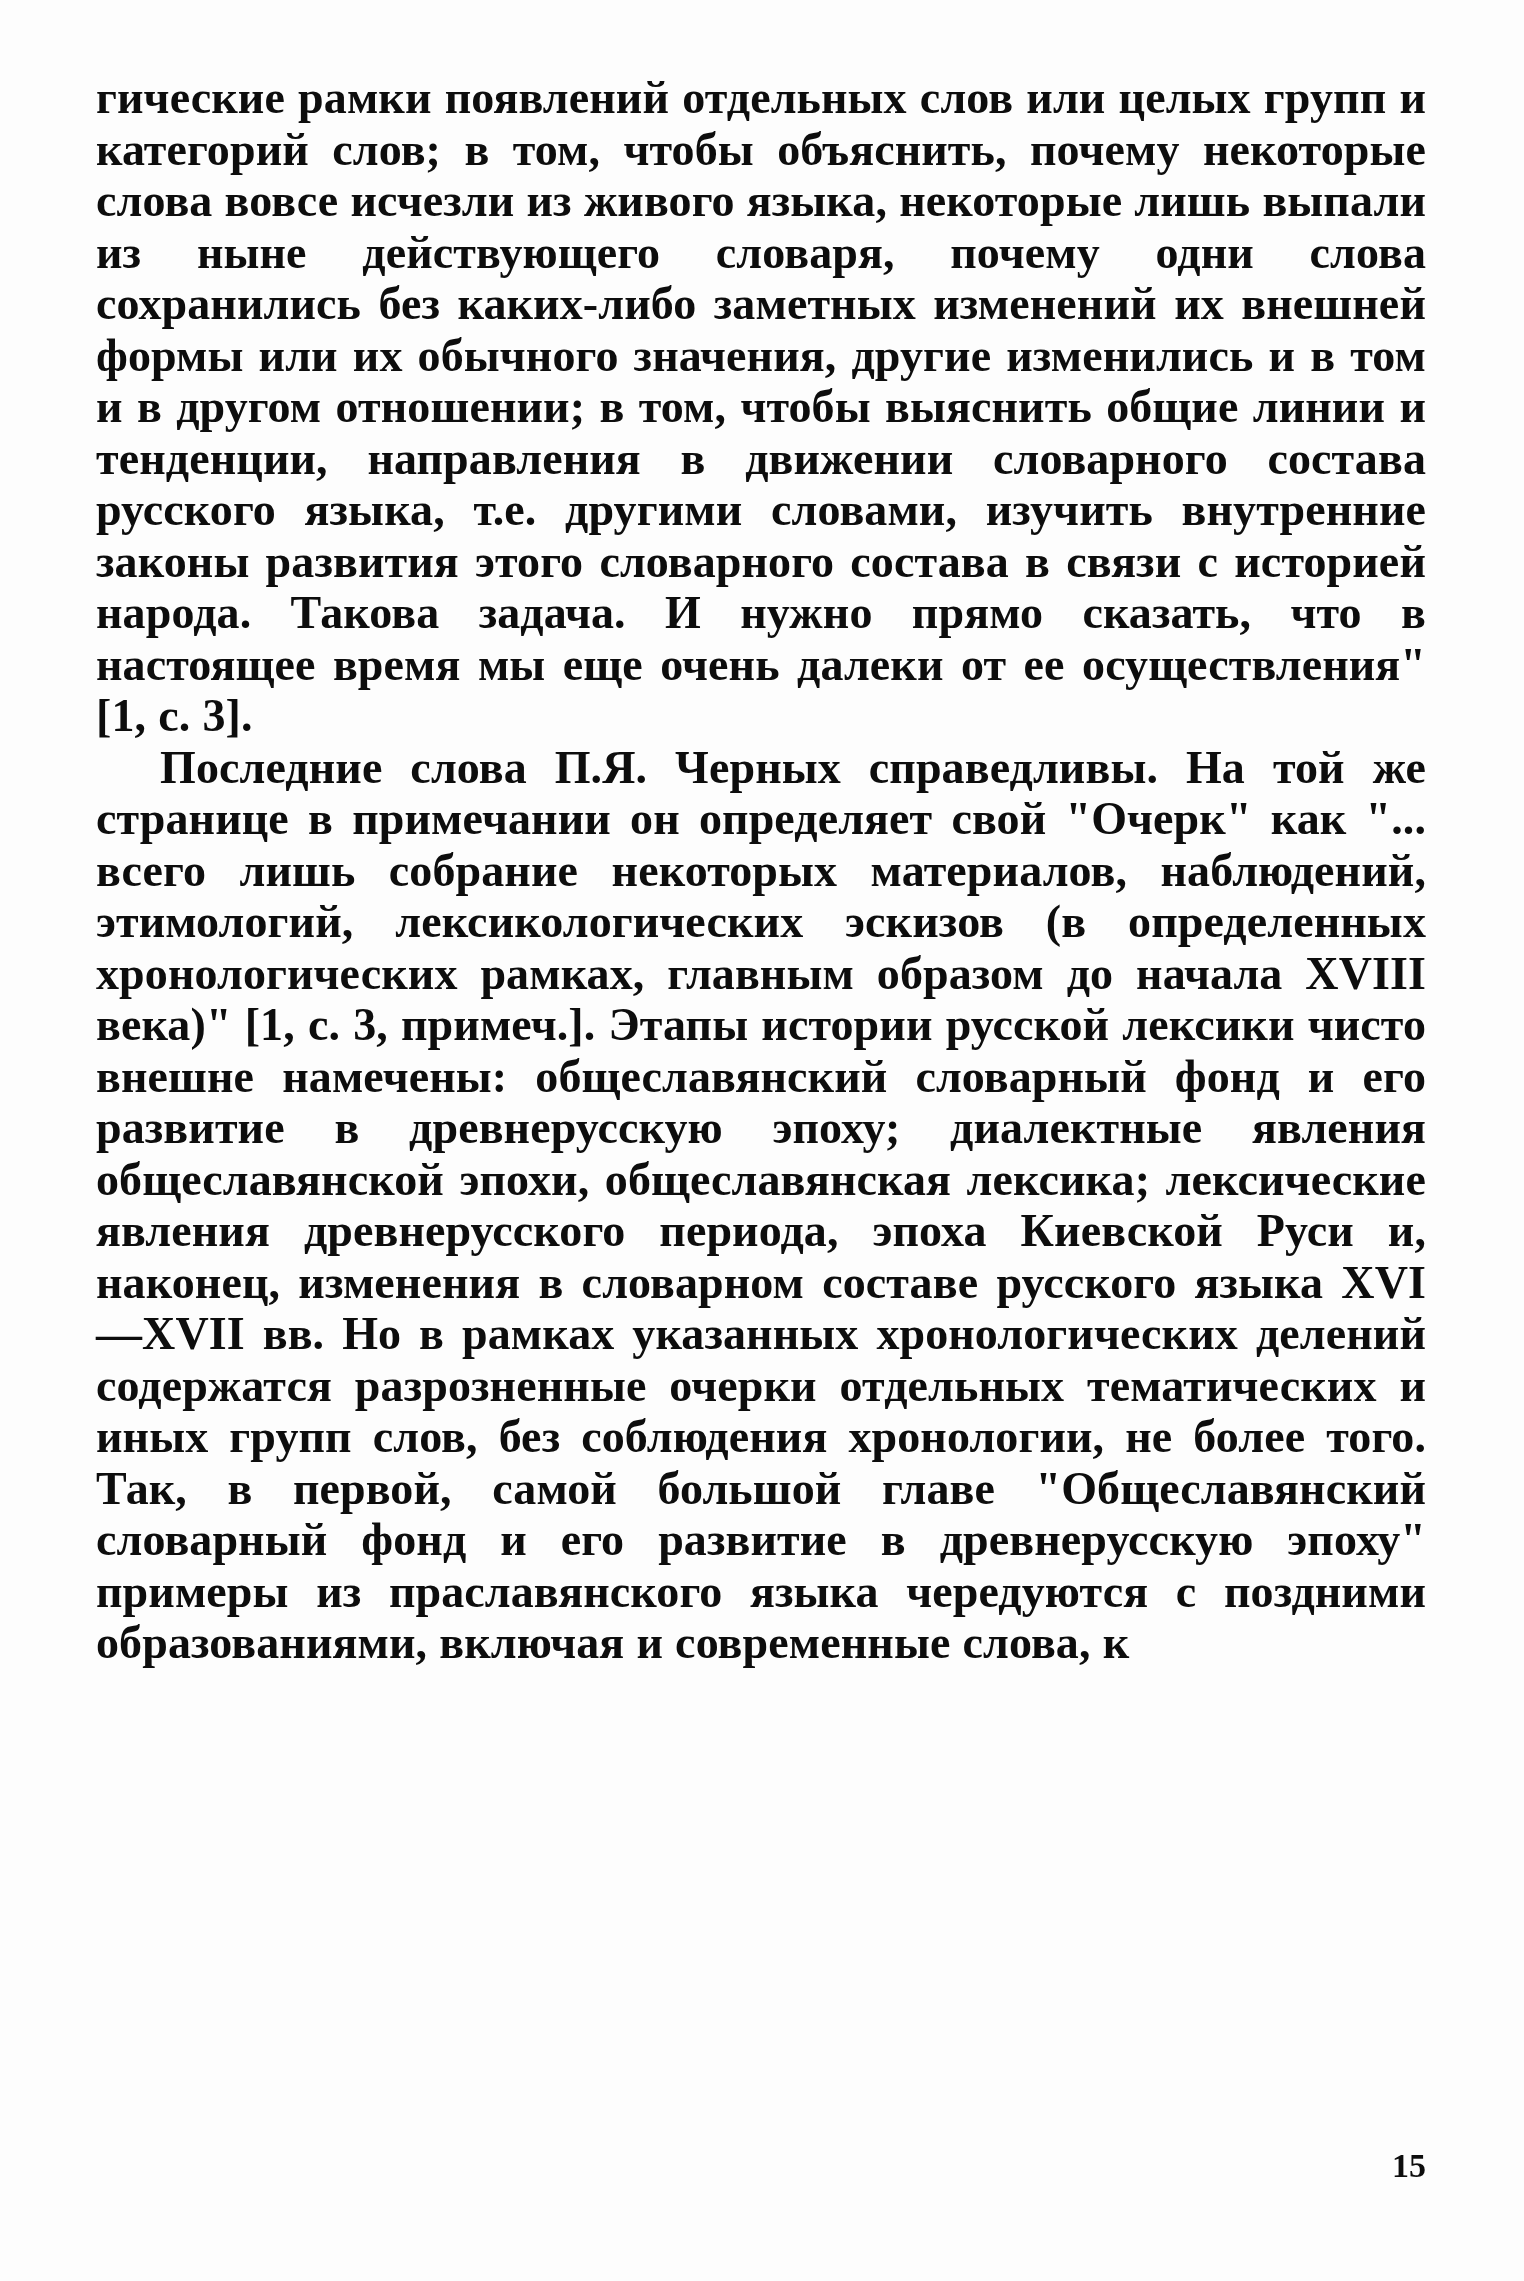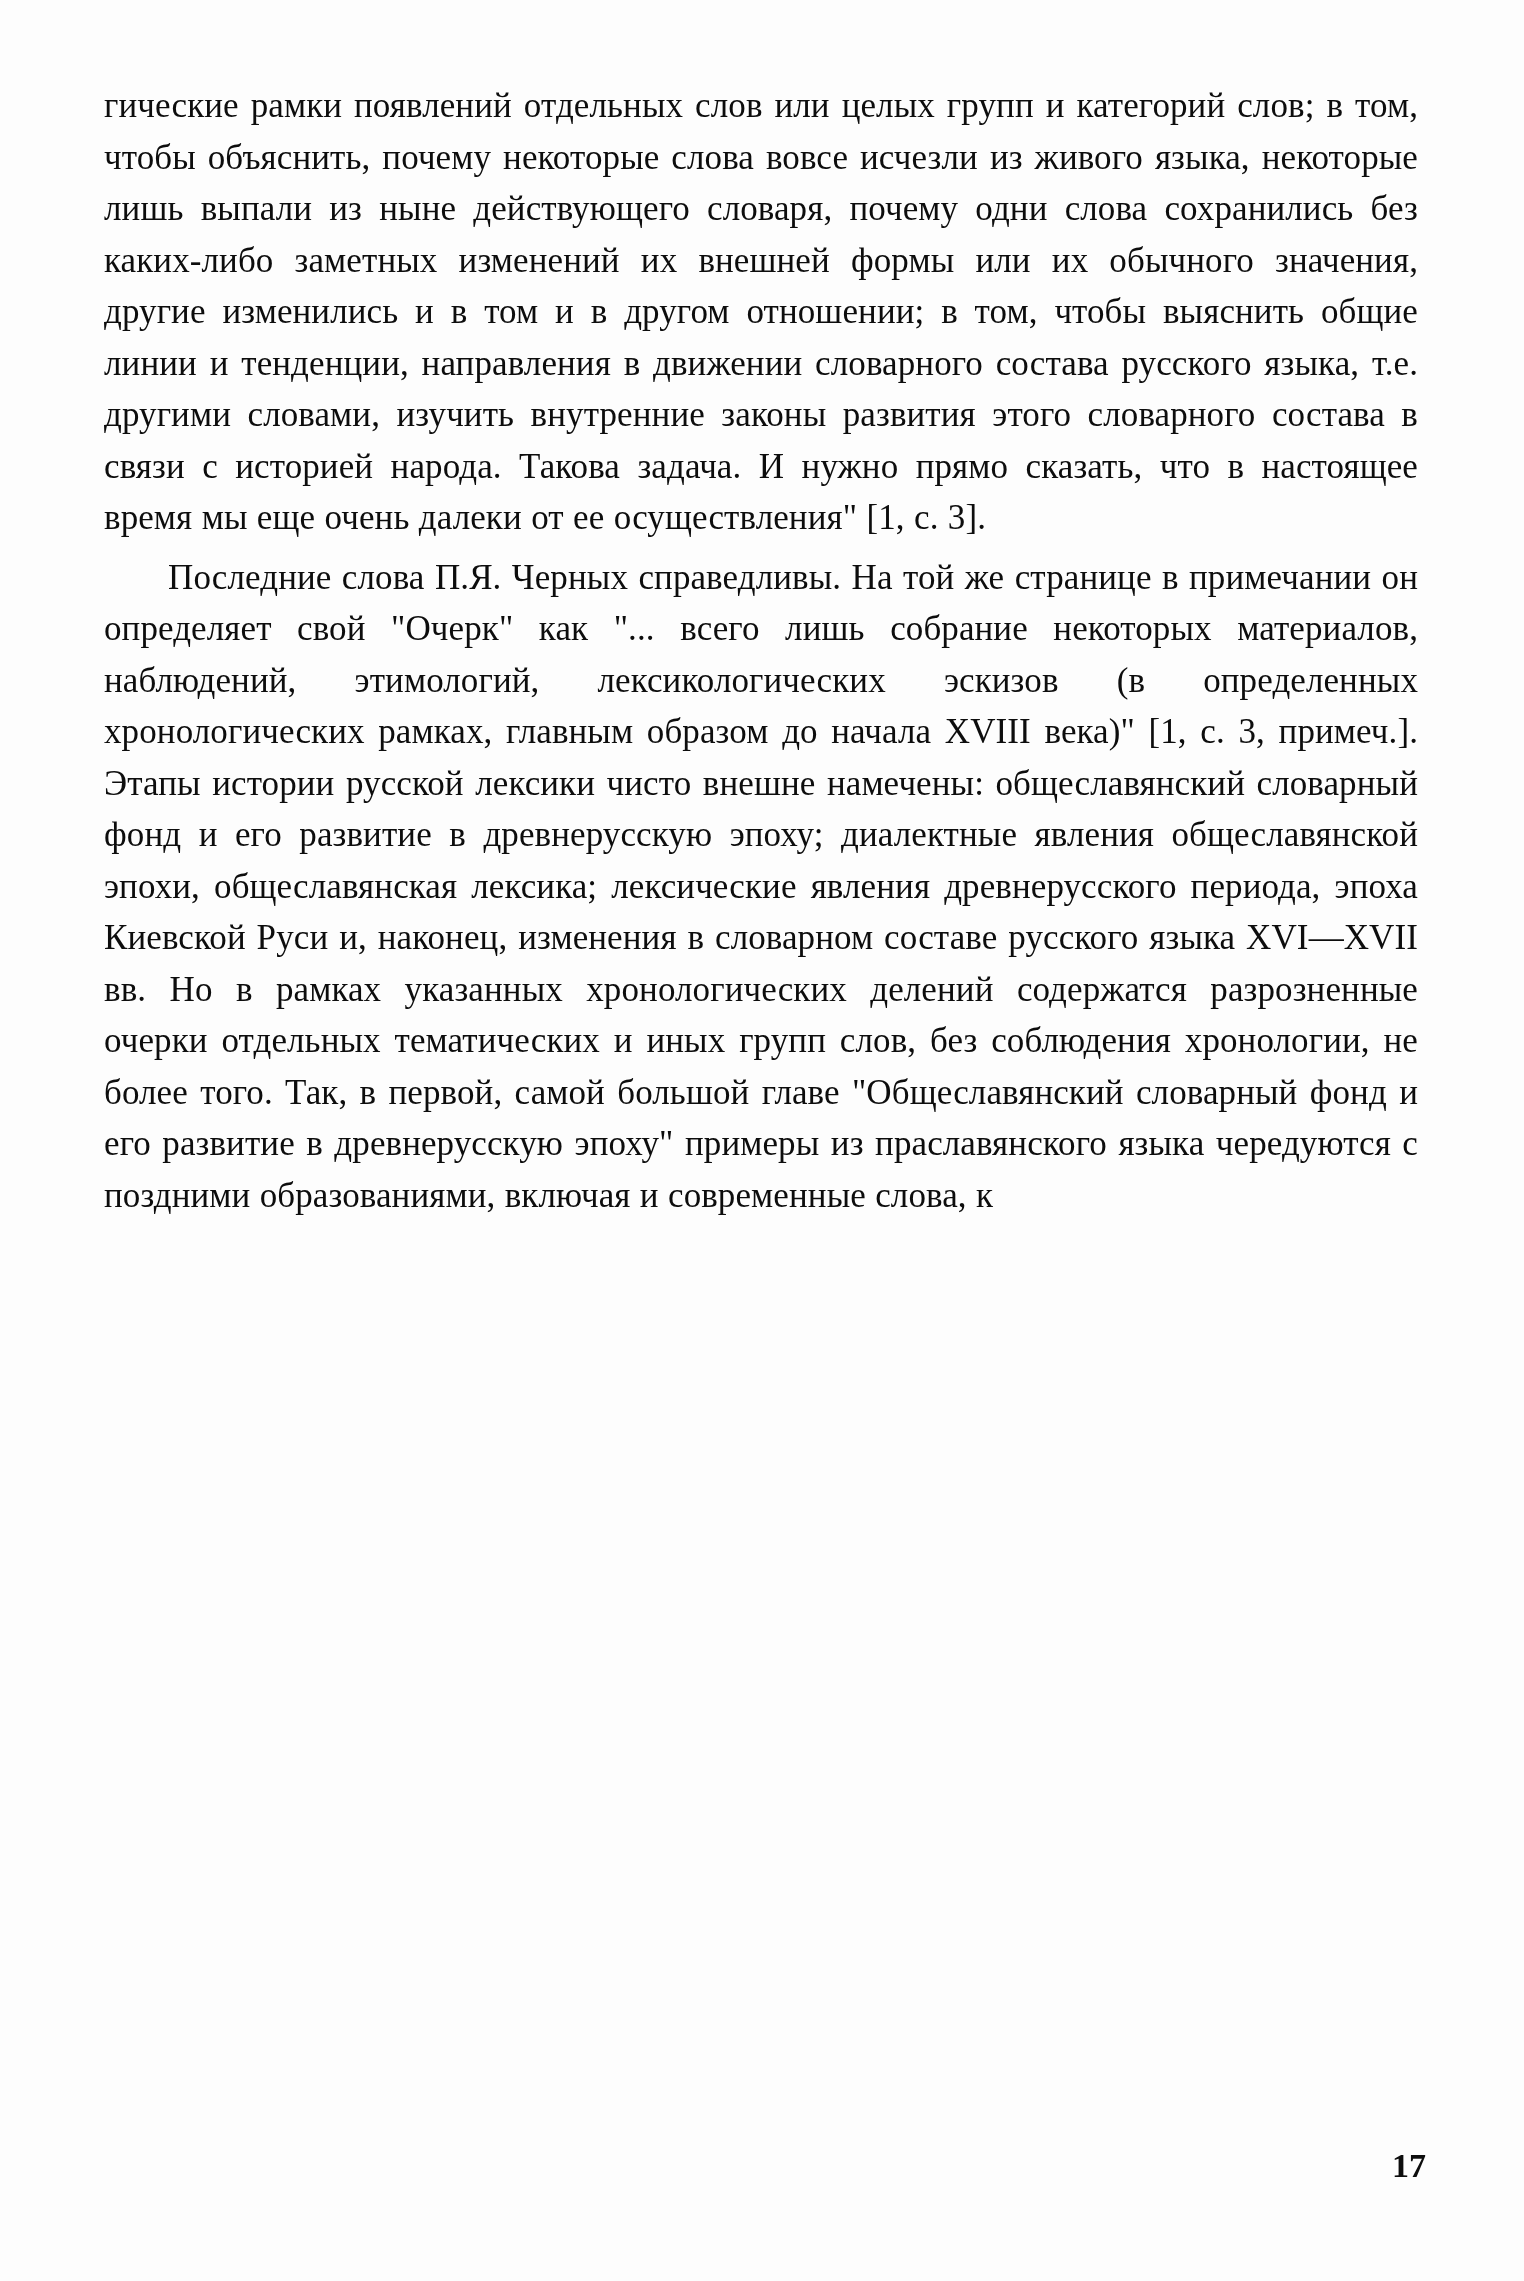--- a/index.html
+++ b/index.html
@@ -22,24 +22,24 @@
     background: #fdfdfd;
     overflow: hidden;
   }
   .text-column {
     position: absolute;
     left: 96px;
     top: 72px;
     width: 1330px;
   }
   p.para {
-    margin: 8px;
-    font-size: 35px;
+    margin: 0;
+    font-size: 46px;
     line-height: 51.5px;
-    font-weight: 400;
+    font-weight: 700;
     text-align: justify;
     text-justify: inter-word;
     letter-spacing: 0.1px;
     word-spacing: 0.5px;
     color: #0d0d0d;
   }
   p.para.indent {
     text-indent: 64px;
   }
   .page-number {
@@ -55,15 +55,15 @@
 </head>
 <body>
 
 <div class="page">
 
   <div class="text-column">
     <p class="para">гические рамки появлений отдельных слов или целых групп и категорий слов; в том, чтобы объяснить, почему некоторые слова вовсе исчезли из живого языка, некоторые лишь выпали из ныне действующего словаря, почему одни слова сохранились без каких-либо заметных изменений их внешней формы или их обычного значения, другие изменились и в том и в другом отношении; в том, чтобы выяснить общие линии и тенденции, направления в движении словарного состава русского языка, т.е. другими словами, изучить внутренние законы развития этого словарного состава в связи с историей народа. Такова задача. И нужно прямо сказать, что в настоящее время мы еще очень далеки от ее осуществления" [1, с. 3].</p>
     <p class="para indent">Последние слова П.Я. Черных справедливы. На той же странице в примечании он определяет свой "Очерк" как "... всего лишь собрание некоторых материалов, наблюдений, этимологий, лексикологических эскизов (в определенных хронологических рамках, главным образом до начала XVIII века)" [1, с. 3, примеч.]. Этапы истории русской лексики чисто внешне намечены: общеславянский словарный фонд и его развитие в древнерусскую эпоху; диалектные явления общеславянской эпохи, общеславянская лексика; лексические явления древнерусского периода, эпоха Киевской Руси и, наконец, изменения в словарном составе русского языка XVI—XVII вв. Но в рамках указанных хронологических делений содержатся разрозненные очерки отдельных тематических и иных групп слов, без соблюдения хронологии, не более того. Так, в первой, самой большой главе "Общеславянский словарный фонд и его развитие в древнерусскую эпоху" примеры из праславянского языка чередуются с поздними образованиями, включая и современные слова, к</p>
   </div>
 
-  <div class="page-number">17</div>
+  <div class="page-number">15</div>
 
 </div>
 
 </body></html>

